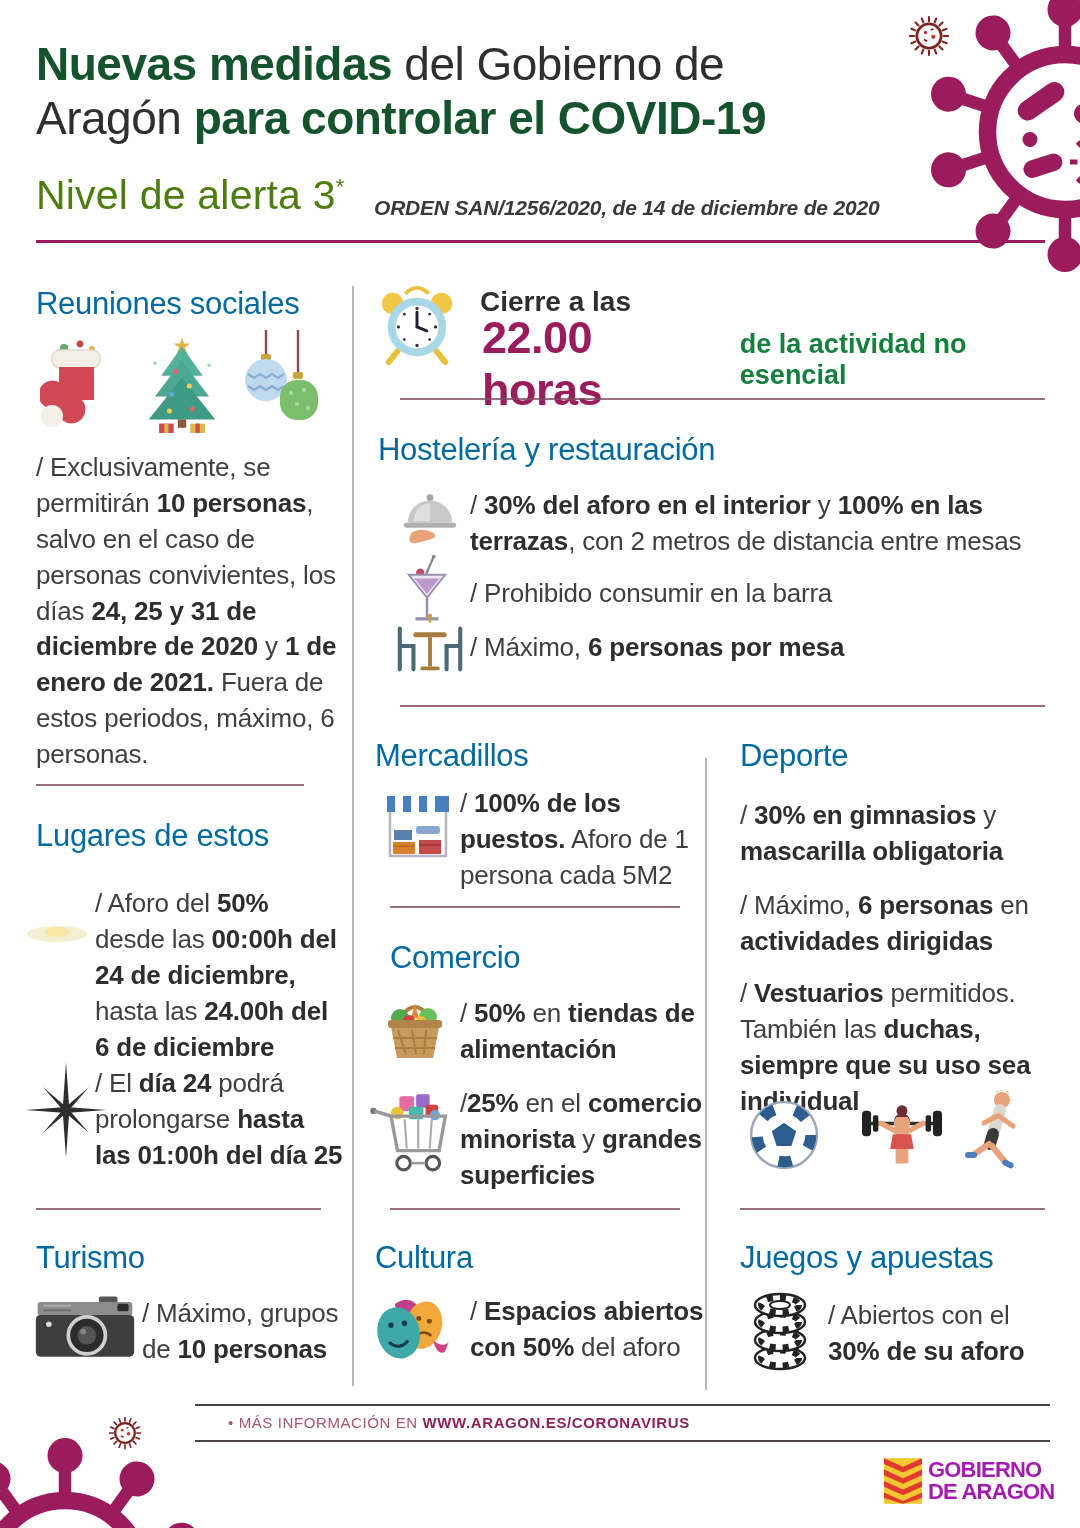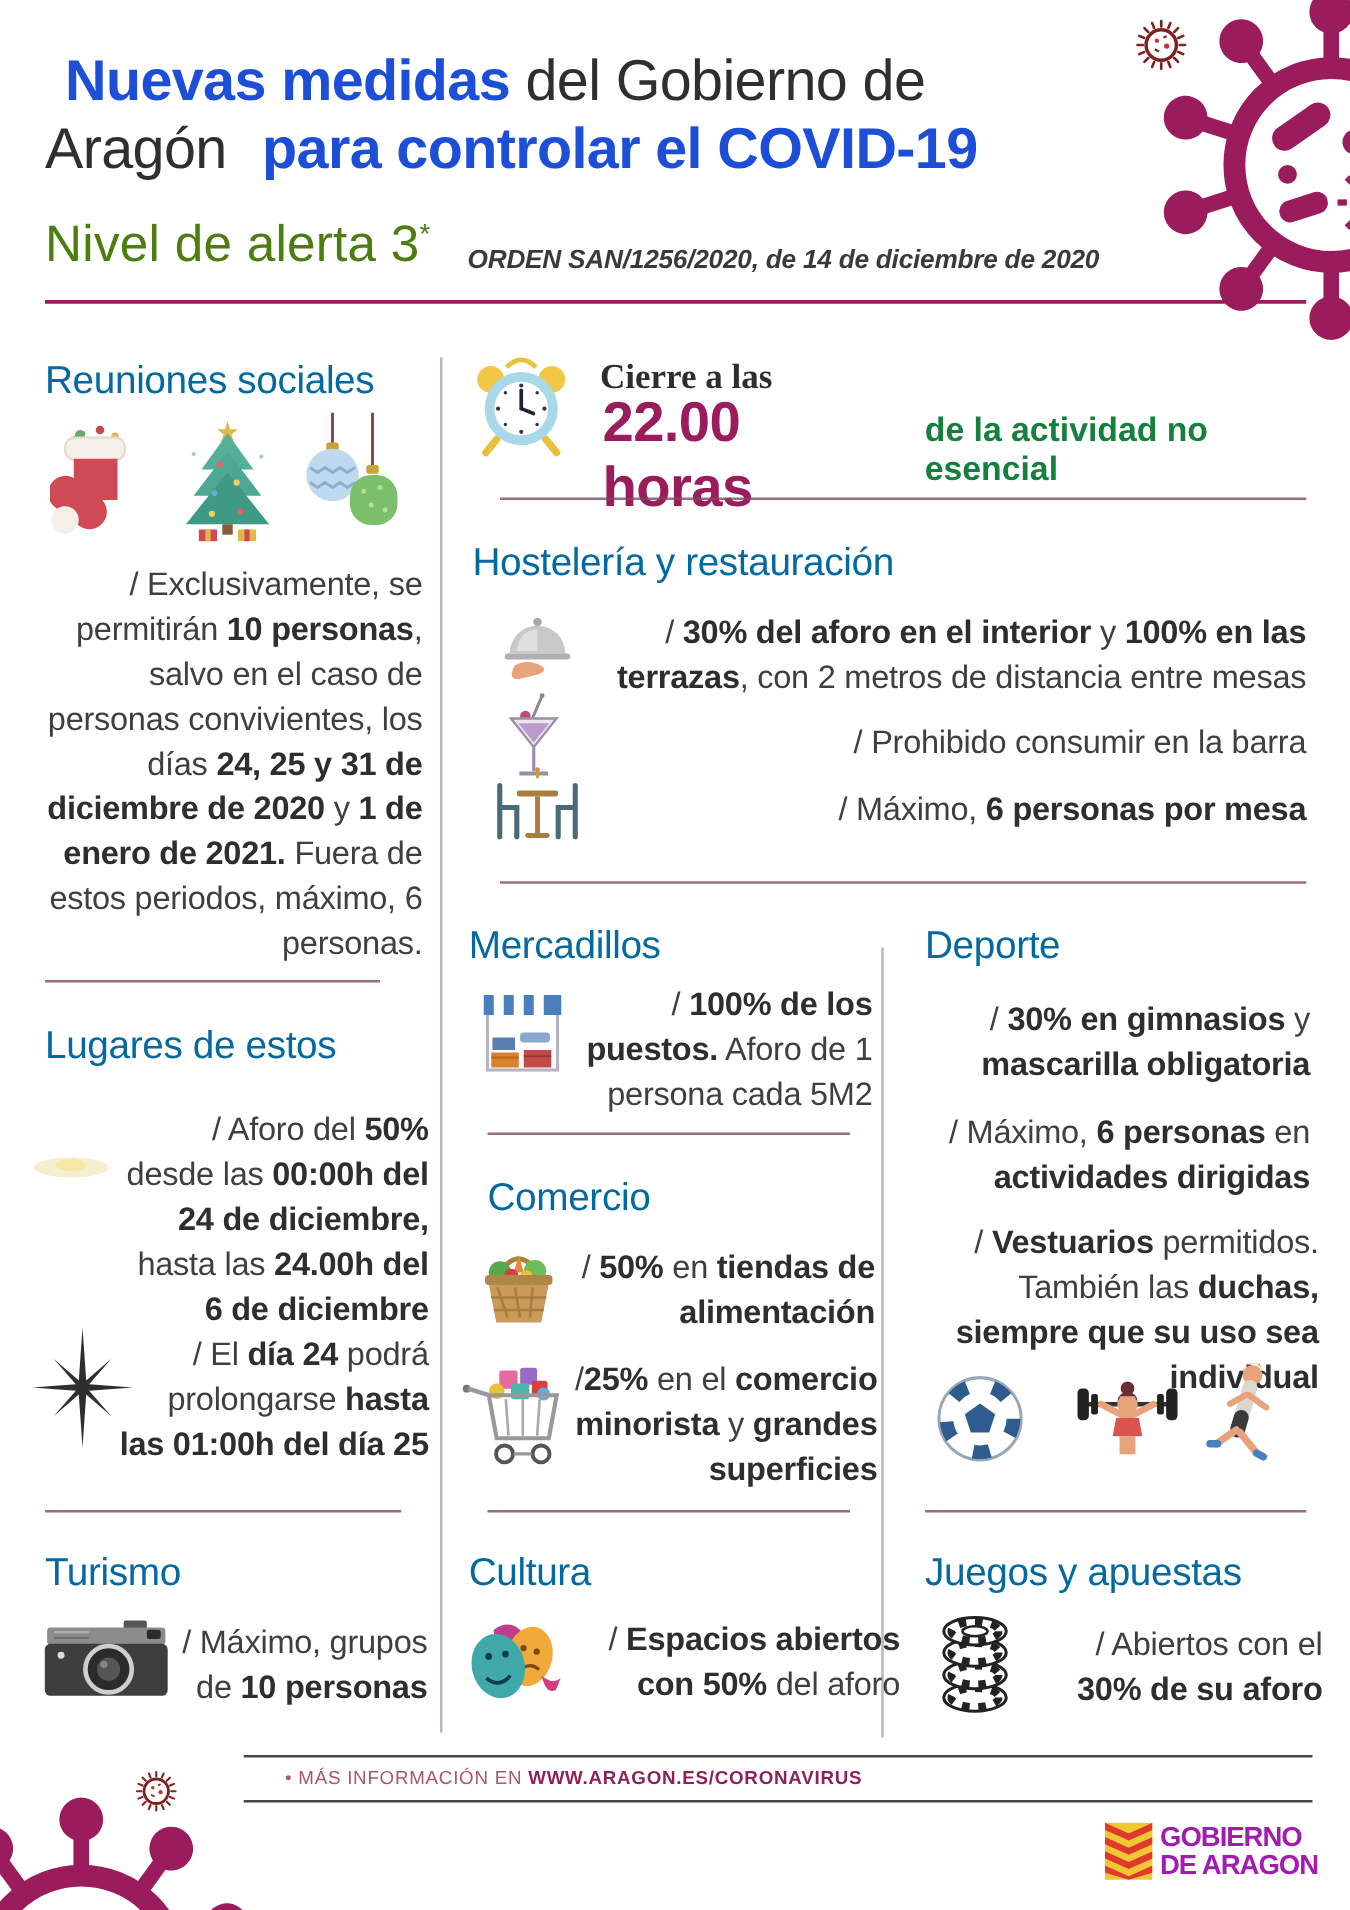--- a/index.html
+++ b/index.html
@@ -4,28 +4,28 @@
 <style>
   html,body{margin:0;padding:0;background:#ffffff;}
   .page{
     position:relative;width:1080px;height:1528px;background:#ffffff;overflow:hidden;
     font-family:"Liberation Sans","DejaVu Sans",sans-serif;color:#3d3d3d;
   }
   .abs{position:absolute;}
   .title{font-size:46px;line-height:1.17;font-weight:700;letter-spacing:-0.5px;color:#2f2f2f;}
   .title .seg{font-weight:400;}
   .title .b{font-weight:700;}
-  .title .accent{color:#1d4ed8;margin-left:16px;}
+  .title .accent{color:#14532d;}
   .alert{font-size:41px;font-weight:400;color:#4d7c0f;letter-spacing:0.2px;}
   .alert sup{font-size:22px;}
   .order-ref{font-size:21px;font-style:italic;font-weight:700;color:#3a3a3a;letter-spacing:-0.2px;}
   .sec-title{font-size:31px;font-weight:400;color:#0369a1;letter-spacing:-0.3px;}
-  .rich{font-size:26px;line-height:1.38;color:#3f3f3f;letter-spacing:-0.2px;text-align:right;}
+  .rich{font-size:26px;line-height:1.38;color:#3f3f3f;letter-spacing:-0.2px;}
   .rich .b{font-weight:700;color:#2e2e2e;}
-  .closure-l1{font-size:28px;font-weight:700;color:#2e2e2e;font-family:Liberation Serif, serif;}
+  .closure-l1{font-size:28px;font-weight:700;color:#2e2e2e;}
   .closure-time{font-size:45px;font-weight:700;color:#9a1c5c;letter-spacing:-0.5px;}
   .closure-l2{font-size:27px;font-weight:700;color:#15803d;}
   .hline{position:absolute;height:2px;background:#7e4a60;opacity:0.8;}
   .vline{position:absolute;width:2px;background:#a89aa2;opacity:0.75;}
   .footline{position:absolute;height:2px;background:#4c4347;}
   .footinfo{font-size:15px;letter-spacing:0.6px;color:#a85577;font-weight:400;white-space:nowrap;}
   .footinfo .b{font-weight:700;color:#8d2256;}
   .logo{display:flex;align-items:center;gap:6px;}
   .logo-text{font-size:22px;font-weight:700;color:#a21caf;line-height:0.98;letter-spacing:-0.8px;}
   .defs{position:absolute;width:0;height:0;overflow:hidden;}

